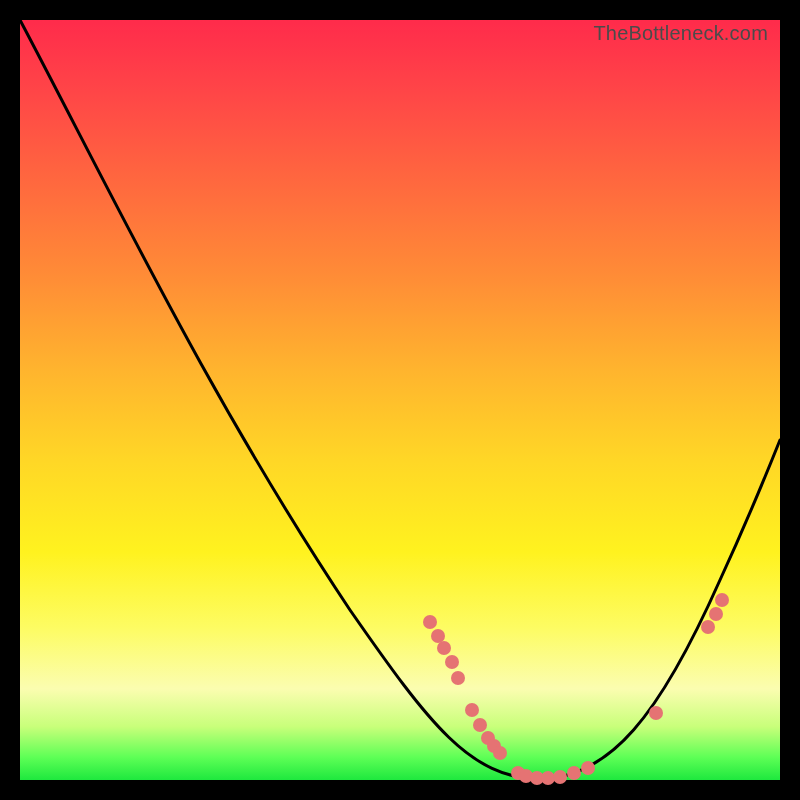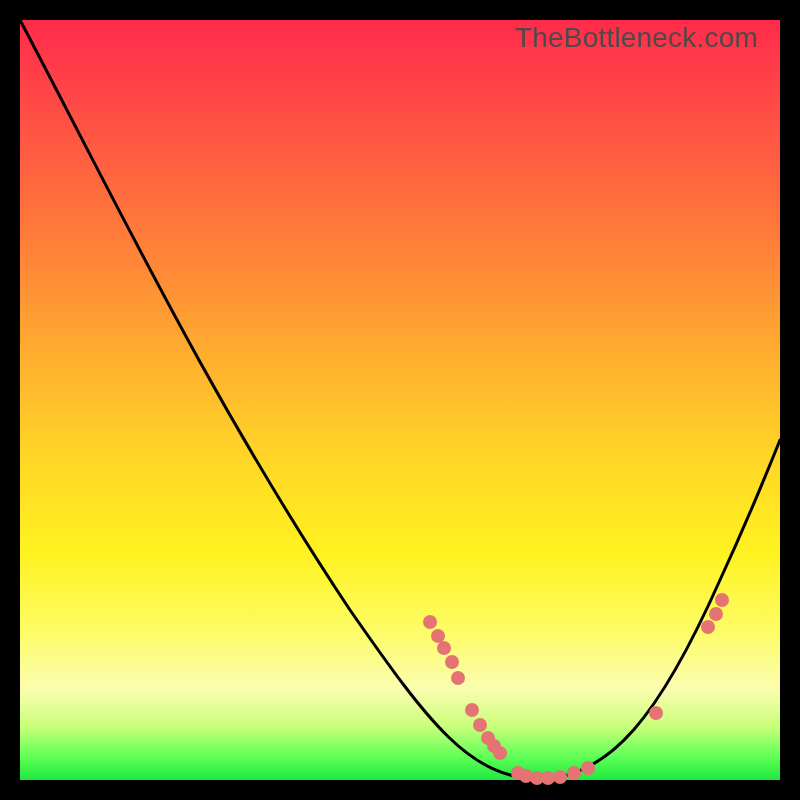--- a/index.html
+++ b/index.html
@@ -36,23 +36,23 @@
       #fdfc63 80%,
       #fbfdb0 88%,
       #c8ff7a 93%,
       #5eff56 97%,
       #1ee83e 100%
     );
   }
   .watermark {
     position: absolute;
     top: 2px;
-    right: 22px;
+    right: 12px;
     color: #4b4b4b;
-    font-size: 28px;
+    font-size: 20px;
     font-weight: 500;
     letter-spacing: 0.2px;
     user-select: none;
   }
   svg.curve {
     position: absolute;
     left: 0;
     top: 0;
     width: 760px;
     height: 760px;

